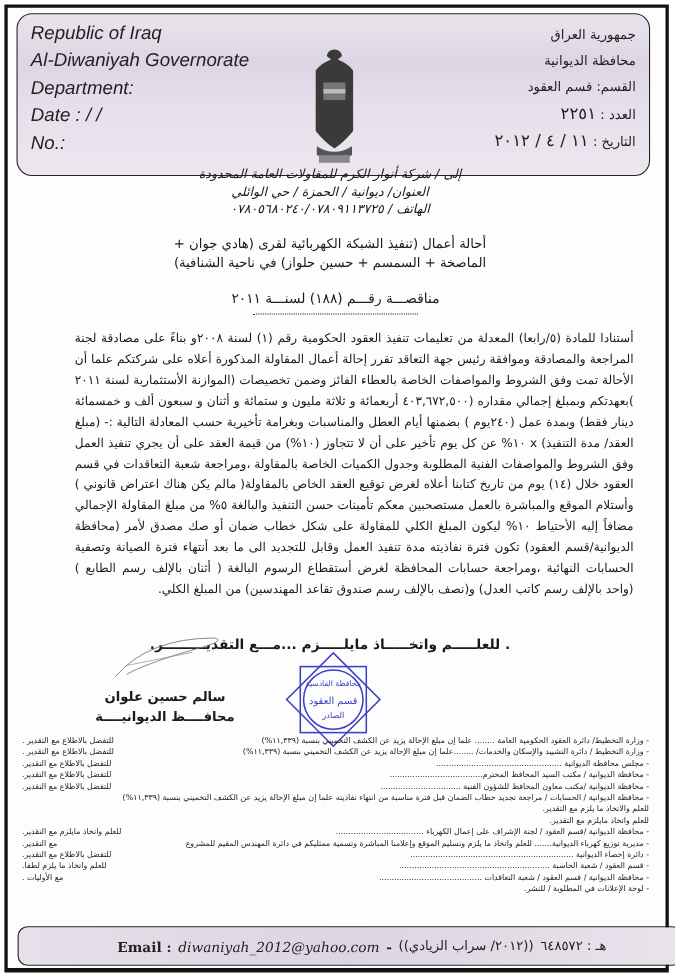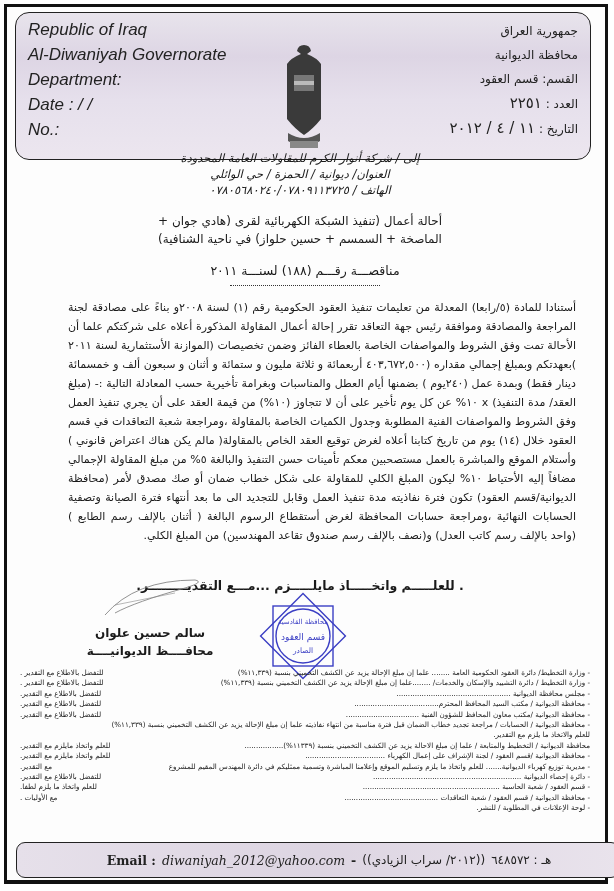--- a/index.html
+++ b/index.html
@@ -141,21 +141,20 @@
       </div>
       <div class="row">
         <span class="l">- محافظة الديوانية / الحسابات / مراجعة تجديد خطاب الضمان قبل فترة مناسبة من انتهاء نفاذيته علما إن مبلغ الإحالة يزيد عن الكشف التخميني بنسبة (١١,٣٣٩%)</span>
         <span></span>
       </div>
       <div class="row">
         <span class="l">للعلم والاتخاذ ما يلزم مع التقدير.</span>
         <span></span>
       </div>
       <div class="row">
-        <span class="l">محافظة الديوانية / التخطيط والمتابعة / علما إن مبلغ الاحالة يزيد عن الكشف التخميني بنسبة (١١٣٣٩%).................</span>
         <span>للعلم واتخاذ مايلزم مع التقدير.</span>
       </div>
       <div class="row">
         <span class="l">- محافظة الديوانية /قسم العقود / لجنة الإشراف على إعمال الكهرباء ...................................</span>
         <span>للعلم واتخاذ مايلزم مع التقدير.</span>
       </div>
       <div class="row">
         <span class="l">- مديرية توزيع كهرباء الديوانية....... للعلم واتخاذ ما يلزم وتسليم الموقع وإعلامنا المباشرة وتسمية ممثليكم في دائرة المهندس المقيم للمشروع</span>
         <span>مع التقدير.</span>
       </div>

